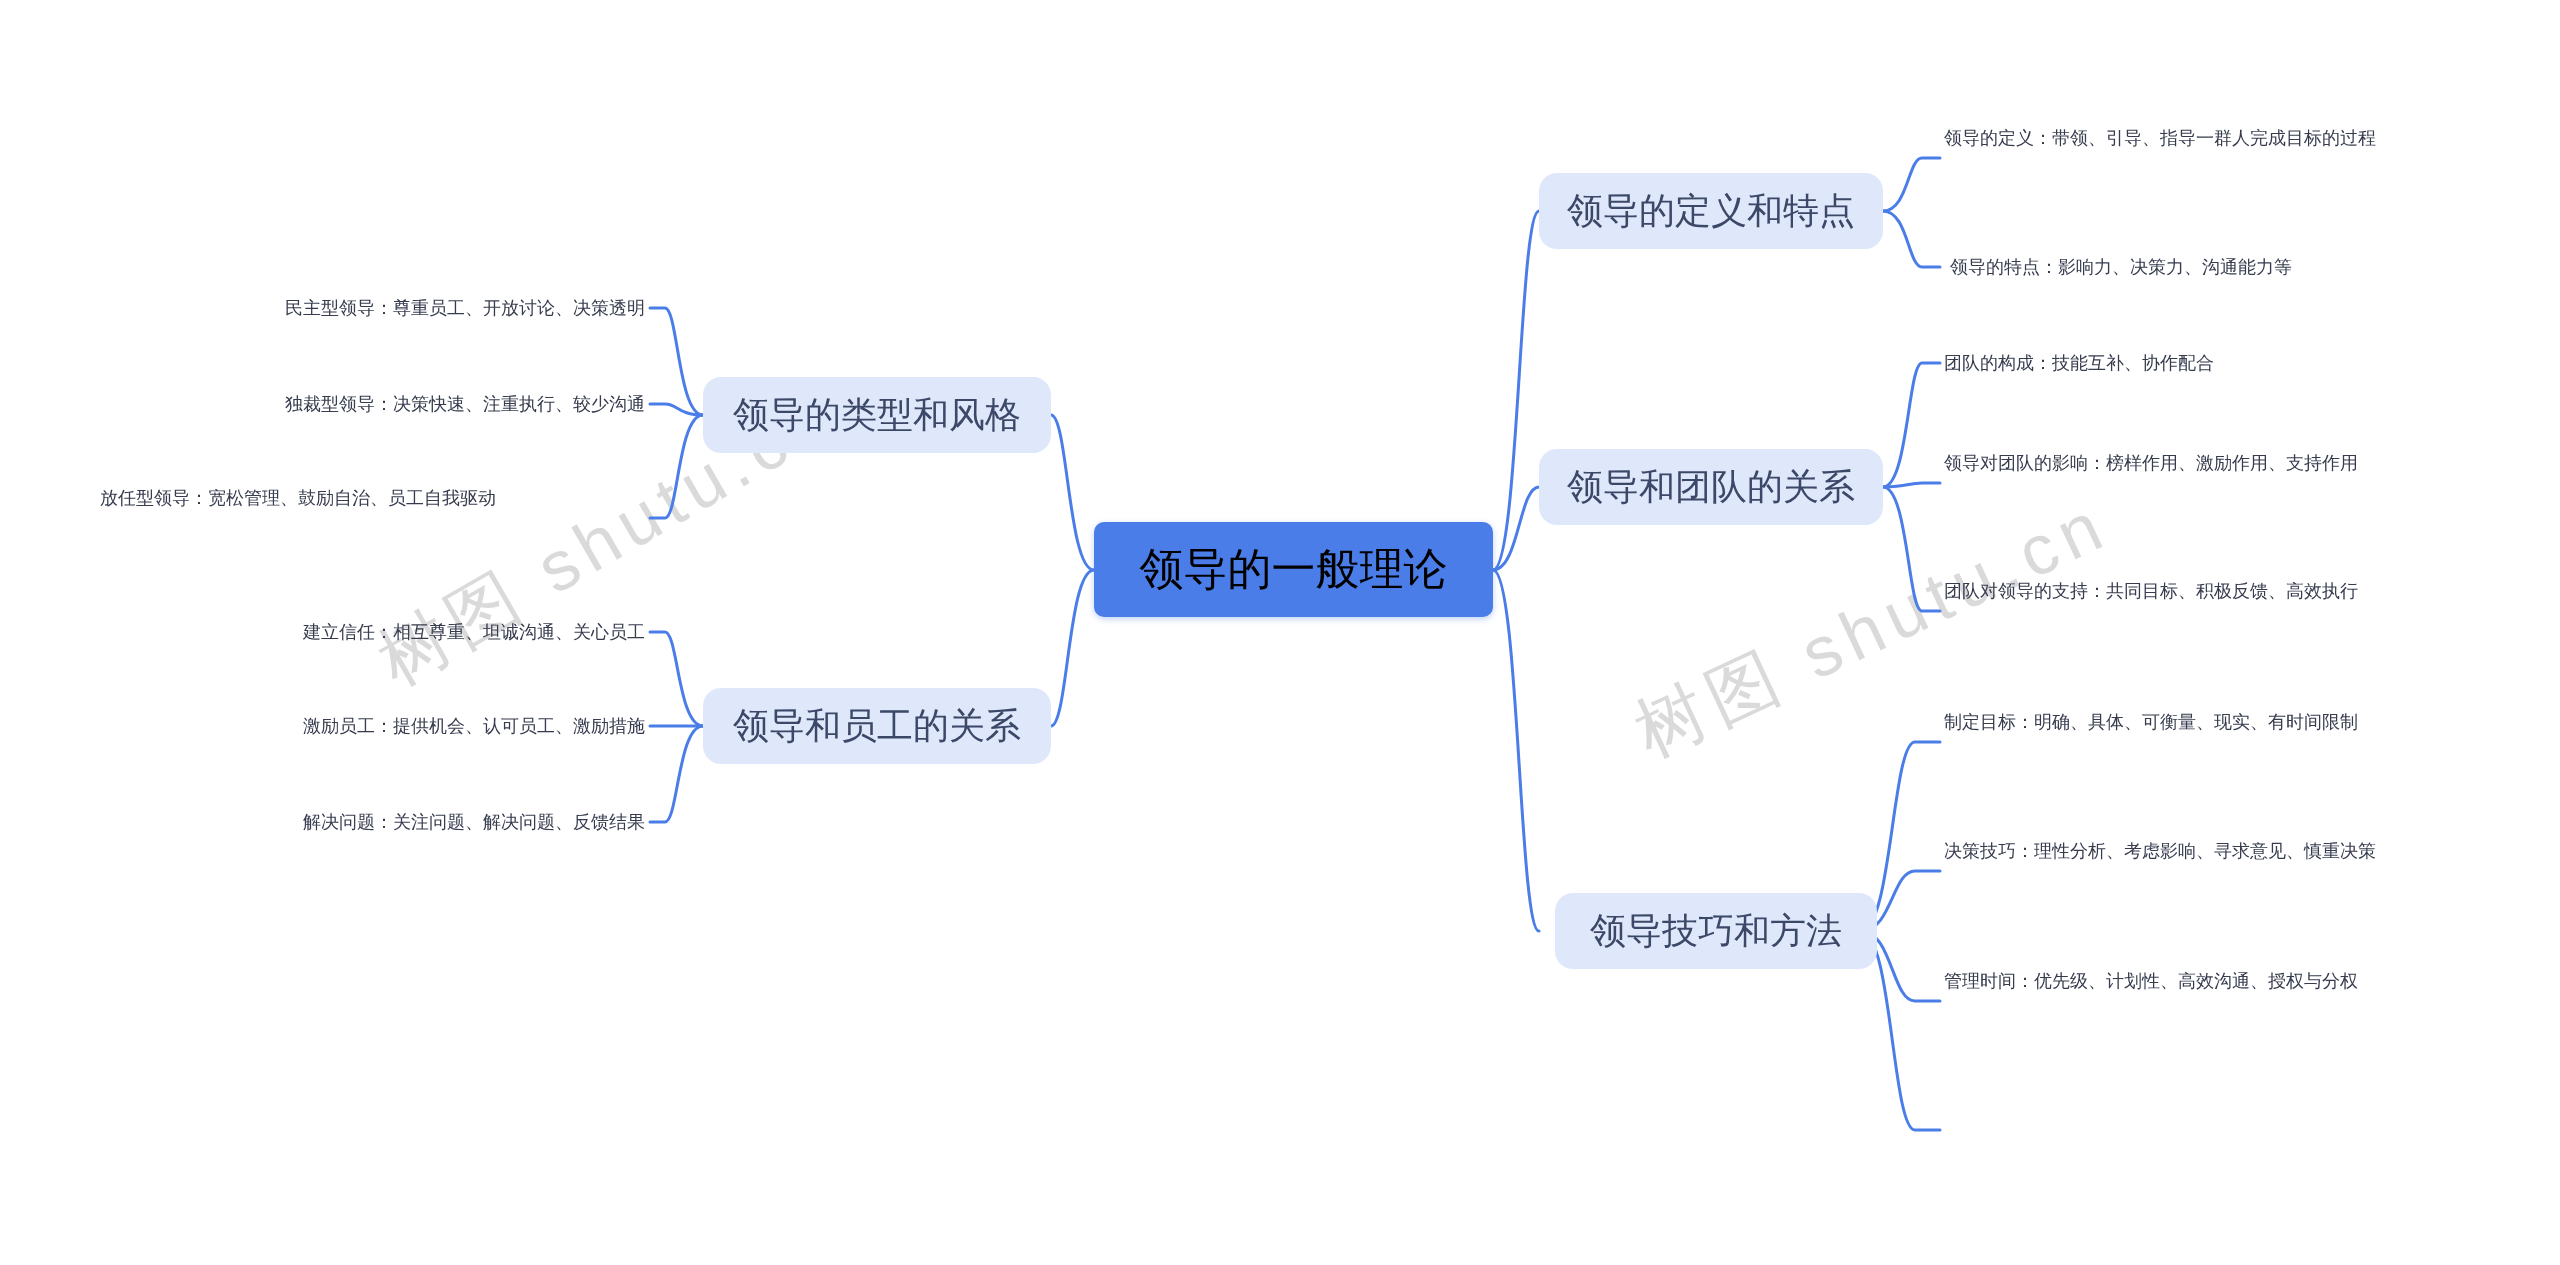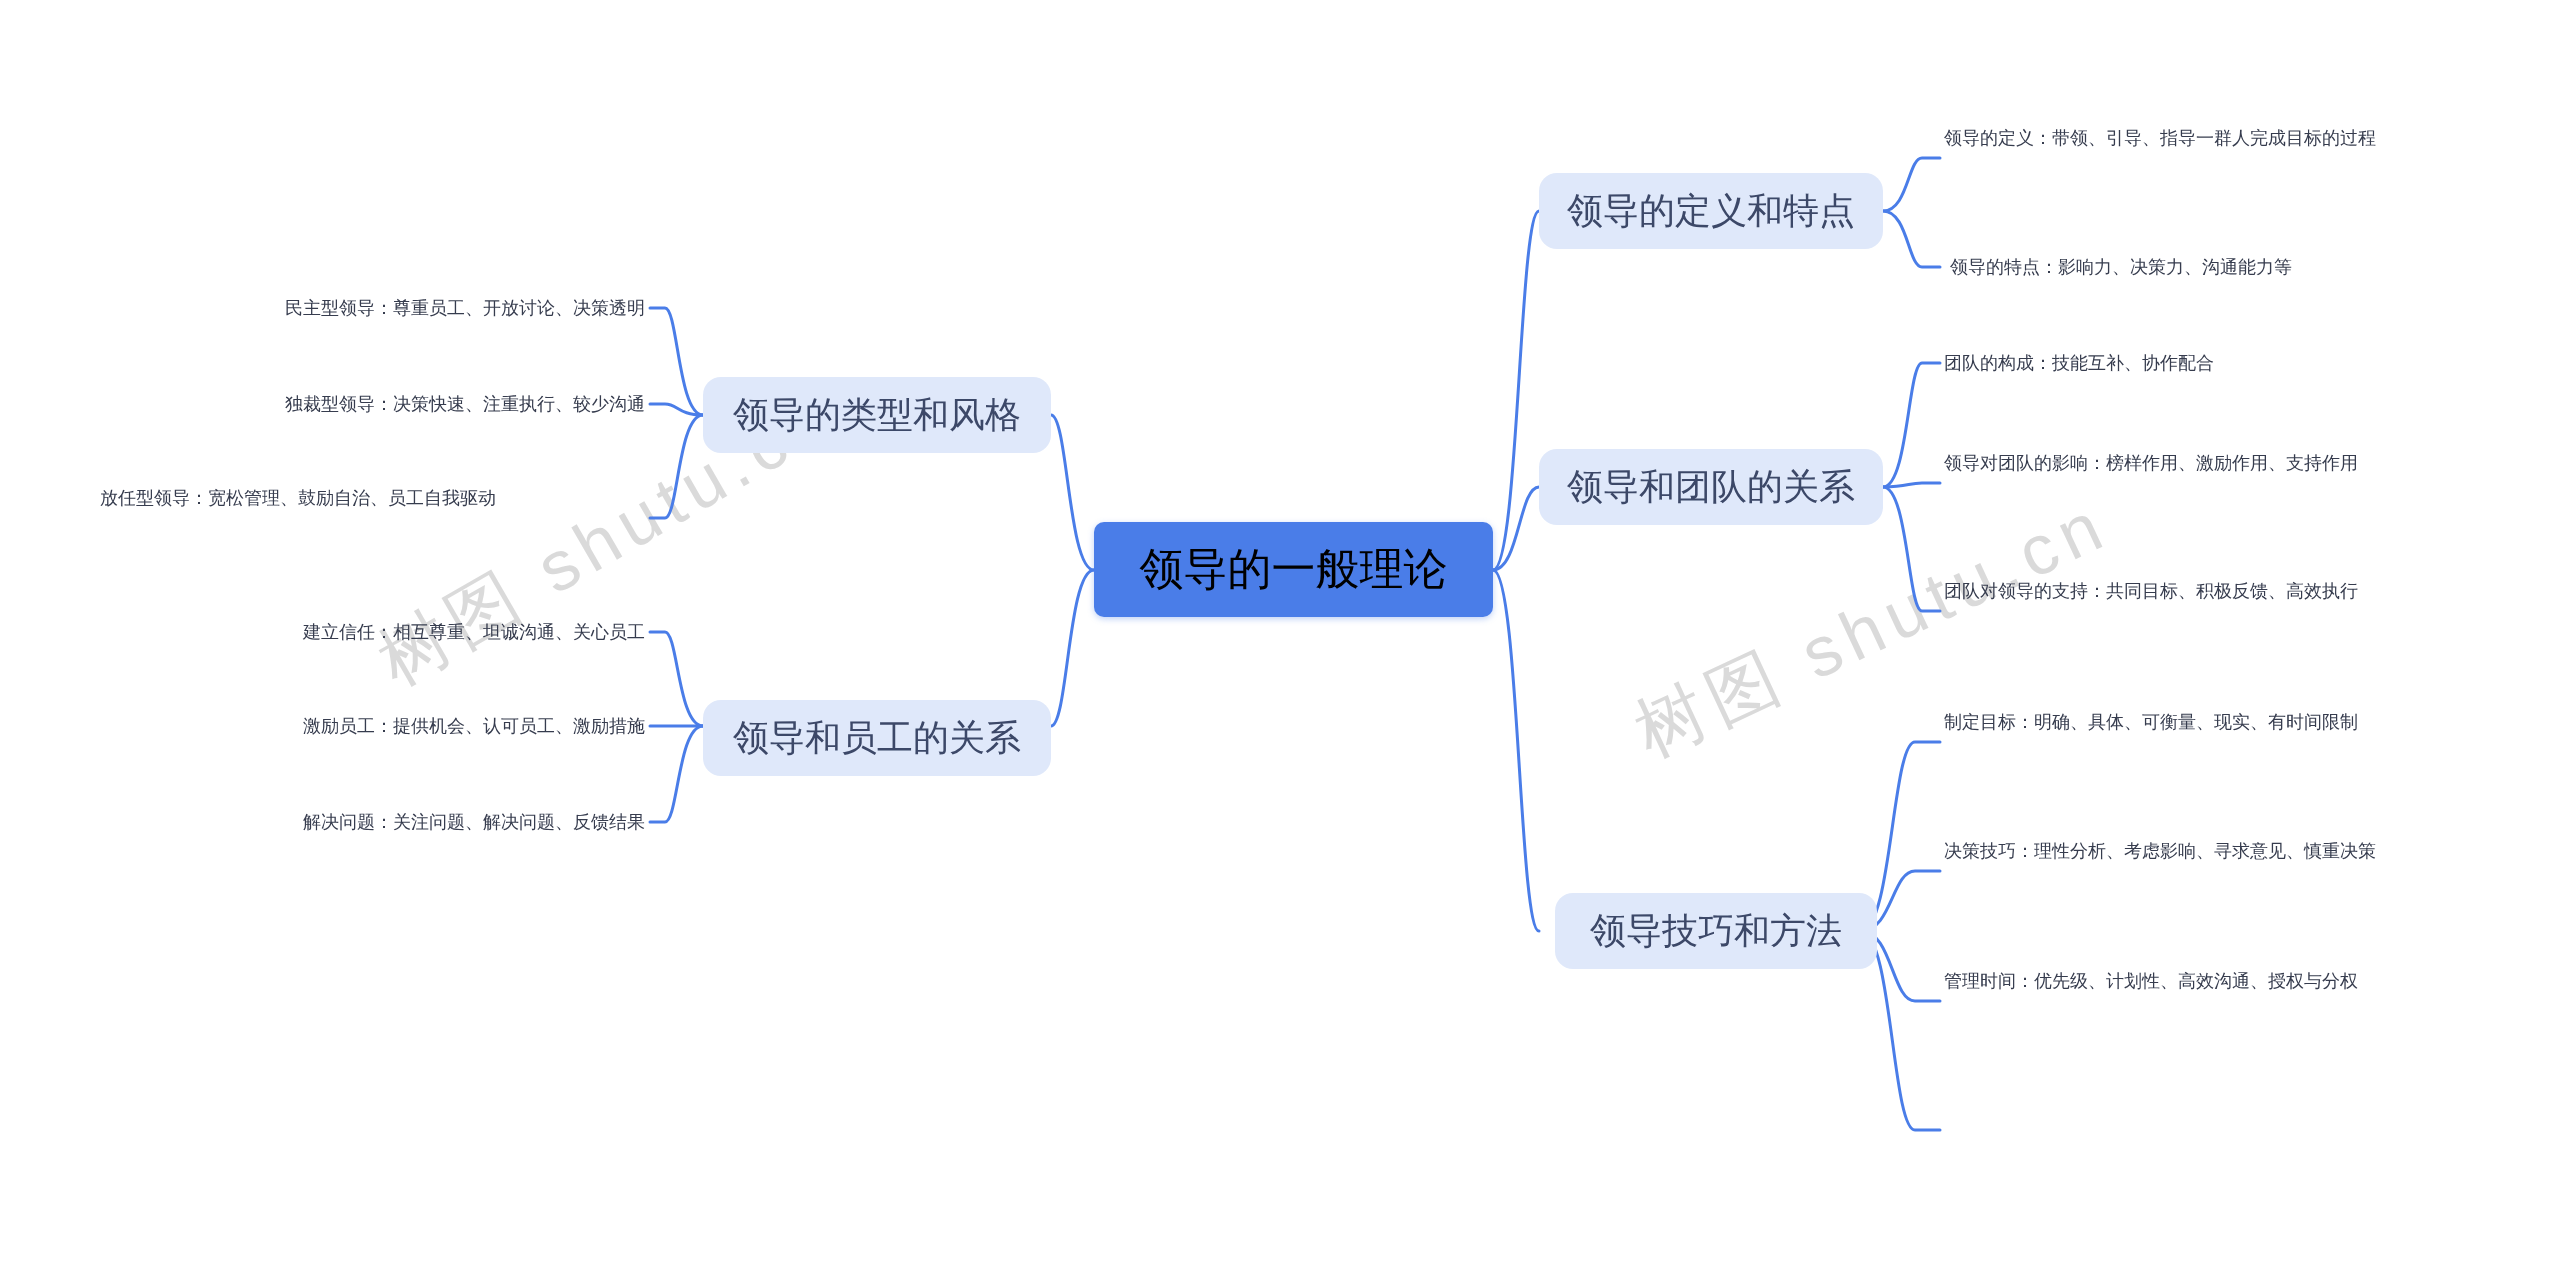--- a/index.html
+++ b/index.html
@@ -95,21 +95,21 @@
     <path d="M 1883 487 C 1908 487 1908 611 1922 611 L 1940 611"></path>
     <path d="M 1861 931 C 1892 931 1892 742 1915 742 L 1940 742"></path>
     <path d="M 1861 931 C 1892 931 1892 871 1915 871 L 1940 871"></path>
     <path d="M 1861 931 C 1892 931 1892 1001 1915 1001 L 1940 1001"></path>
     <path d="M 1861 931 C 1892 931 1892 1130 1915 1130 L 1940 1130"></path>
   </svg>
 
   <div class="root-node" style="left: 1094px; top: 522px; width: 399px; height: 95px;">领导的一般理论</div>
 
   <div class="branch-node" style="left: 703px; top: 377px; width: 348px; height: 76px;">领导的类型和风格</div>
-  <div class="branch-node" style="left: 703px; top: 688px; width: 348px; height: 76px; margin-top: 12px;">领导和员工的关系</div>
+  <div class="branch-node" style="left: 703px; top: 688px; width: 348px; height: 76px;">领导和员工的关系</div>
 
   <div class="leaf-node nowrap" style="right: 1915px; top: 288px;">民主型领导：尊重员工、开放讨论、决策透明</div>
   <div class="leaf-node nowrap" style="right: 1915px; top: 384px;">独裁型领导：决策快速、注重执行、较少沟通</div>
   <div class="leaf-node" style="right: 1915px; top: 478px; width: 545px;">放任型领导：宽松管理、鼓励自治、员工自我驱动</div>
   <div class="leaf-node nowrap" style="right: 1915px; top: 612px;">建立信任：相互尊重、坦诚沟通、关心员工</div>
   <div class="leaf-node nowrap" style="right: 1915px; top: 706px;">激励员工：提供机会、认可员工、激励措施</div>
   <div class="leaf-node nowrap" style="right: 1915px; top: 802px;">解决问题：关注问题、解决问题、反馈结果</div>
 
   <div class="branch-node" style="left: 1539px; top: 173px; width: 344px; height: 76px;">领导的定义和特点</div>
   <div class="branch-node" style="left: 1539px; top: 449px; width: 344px; height: 76px;">领导和团队的关系</div>

